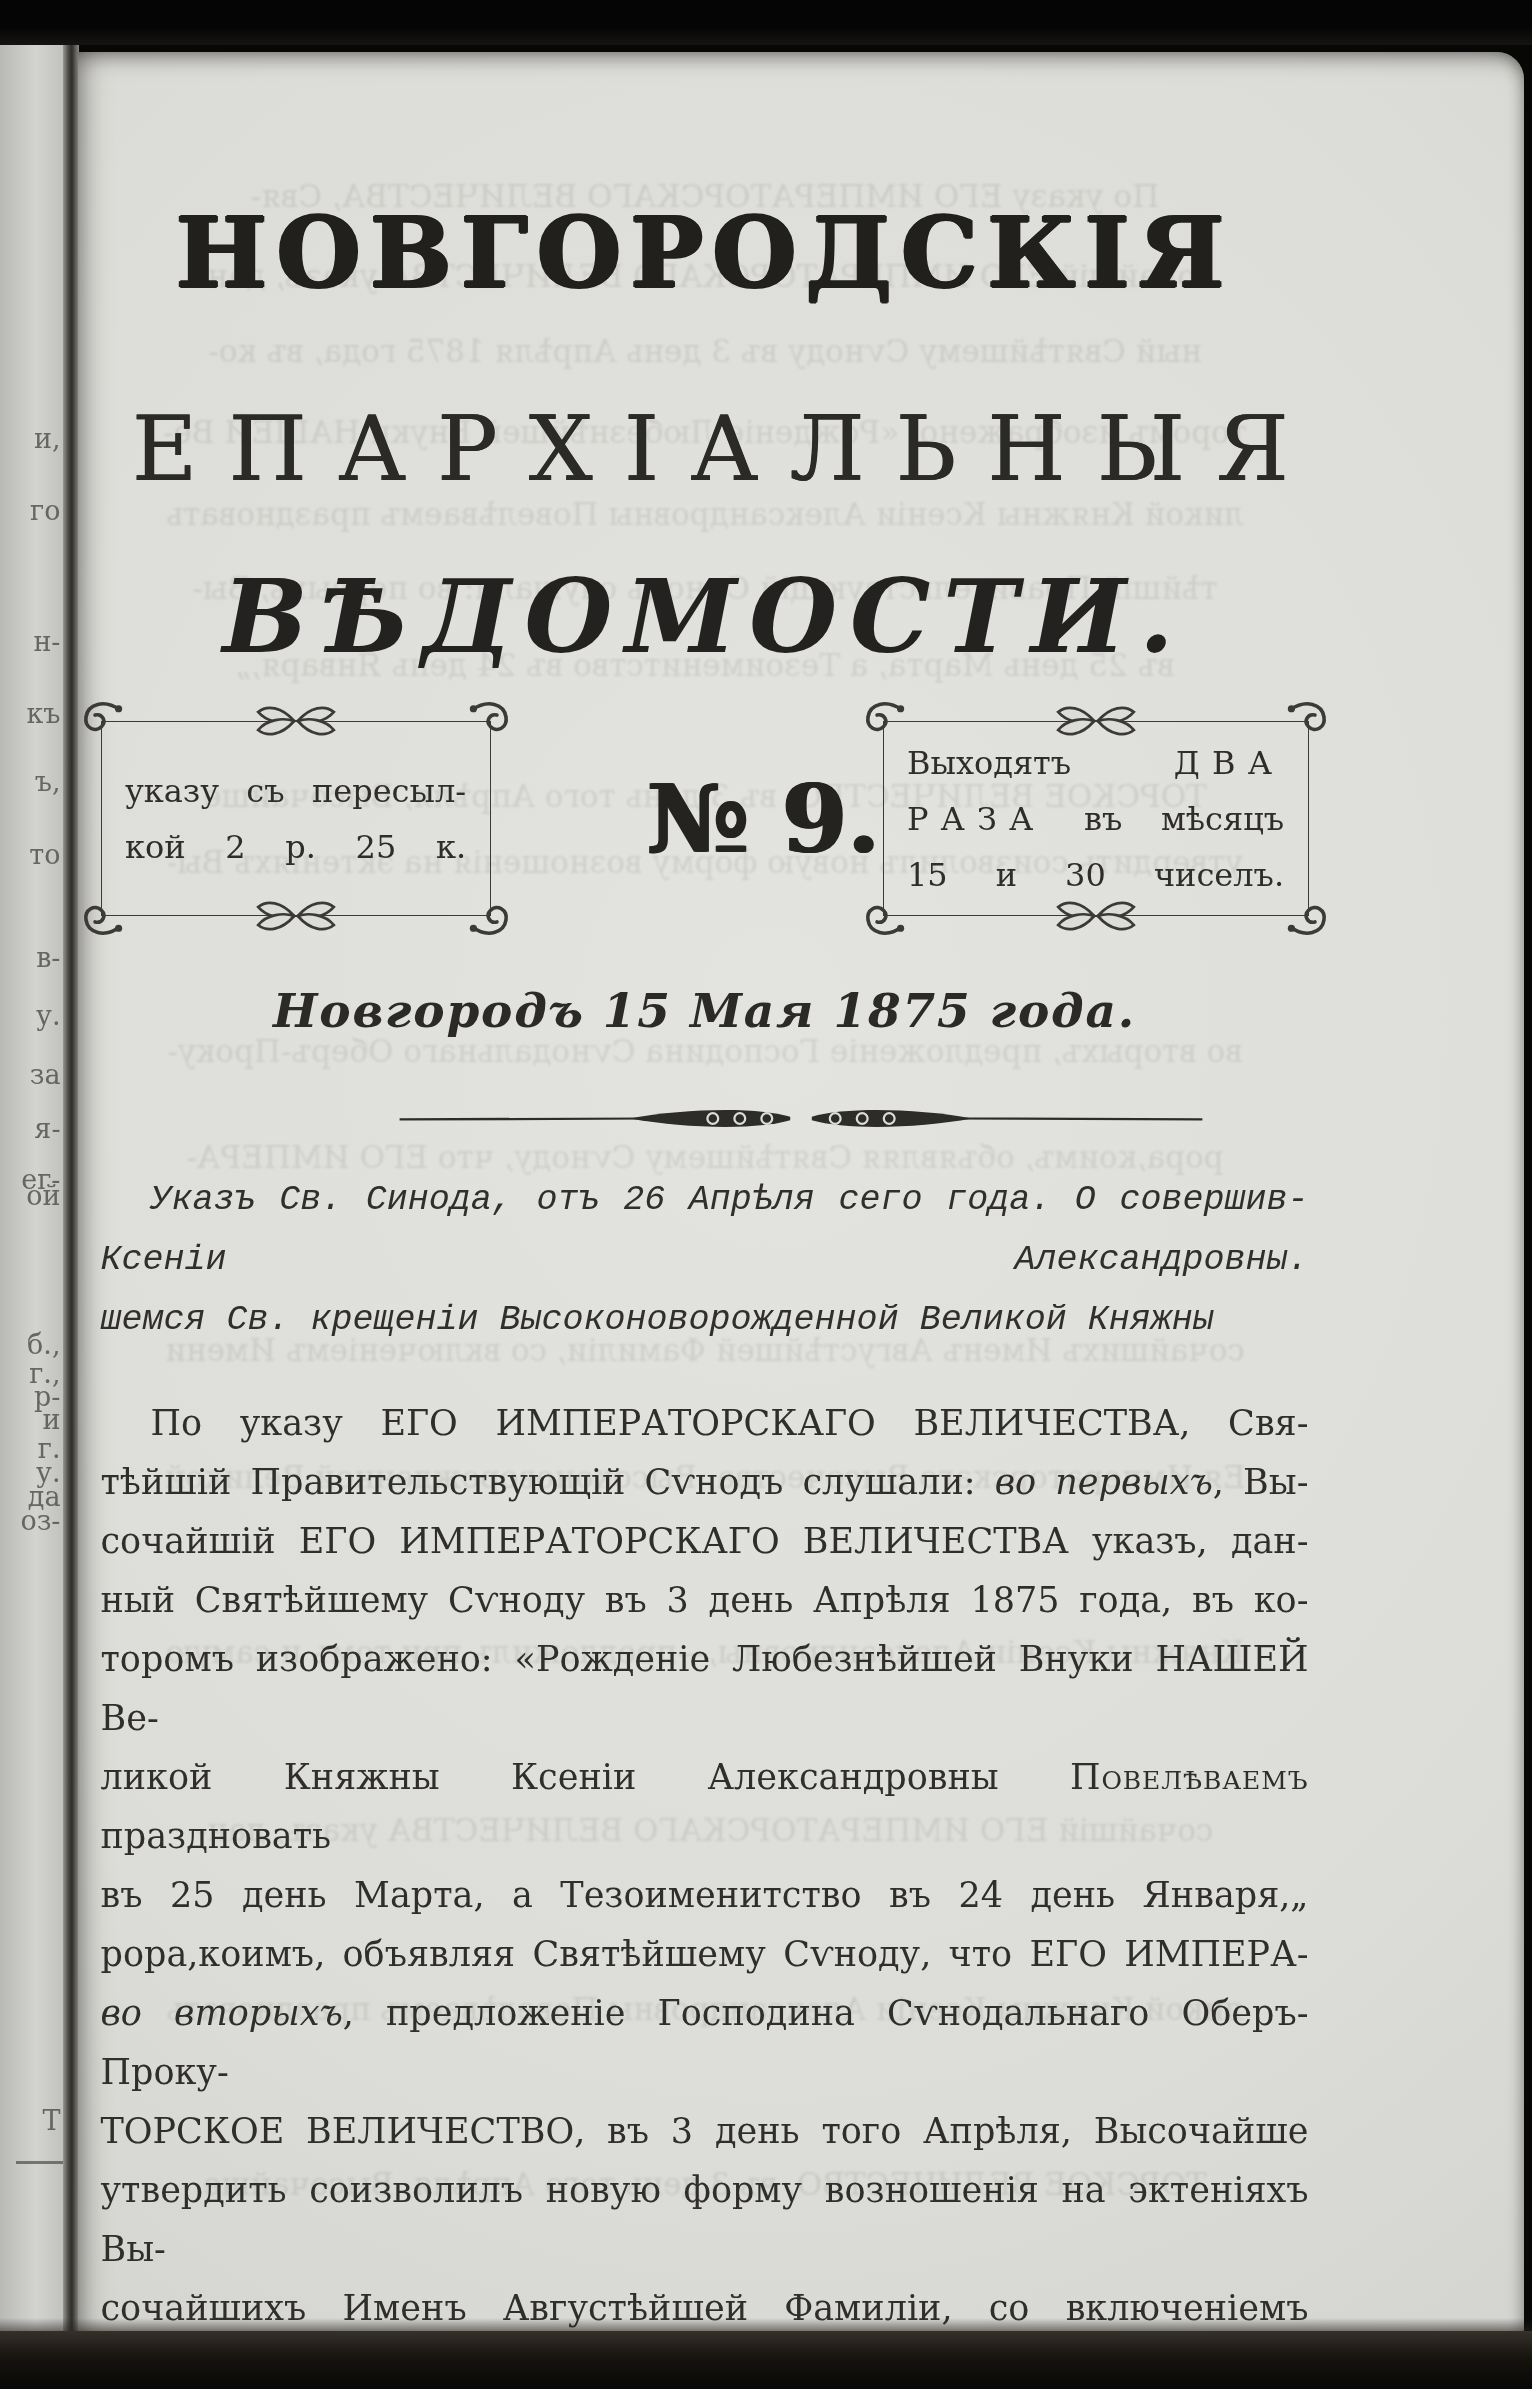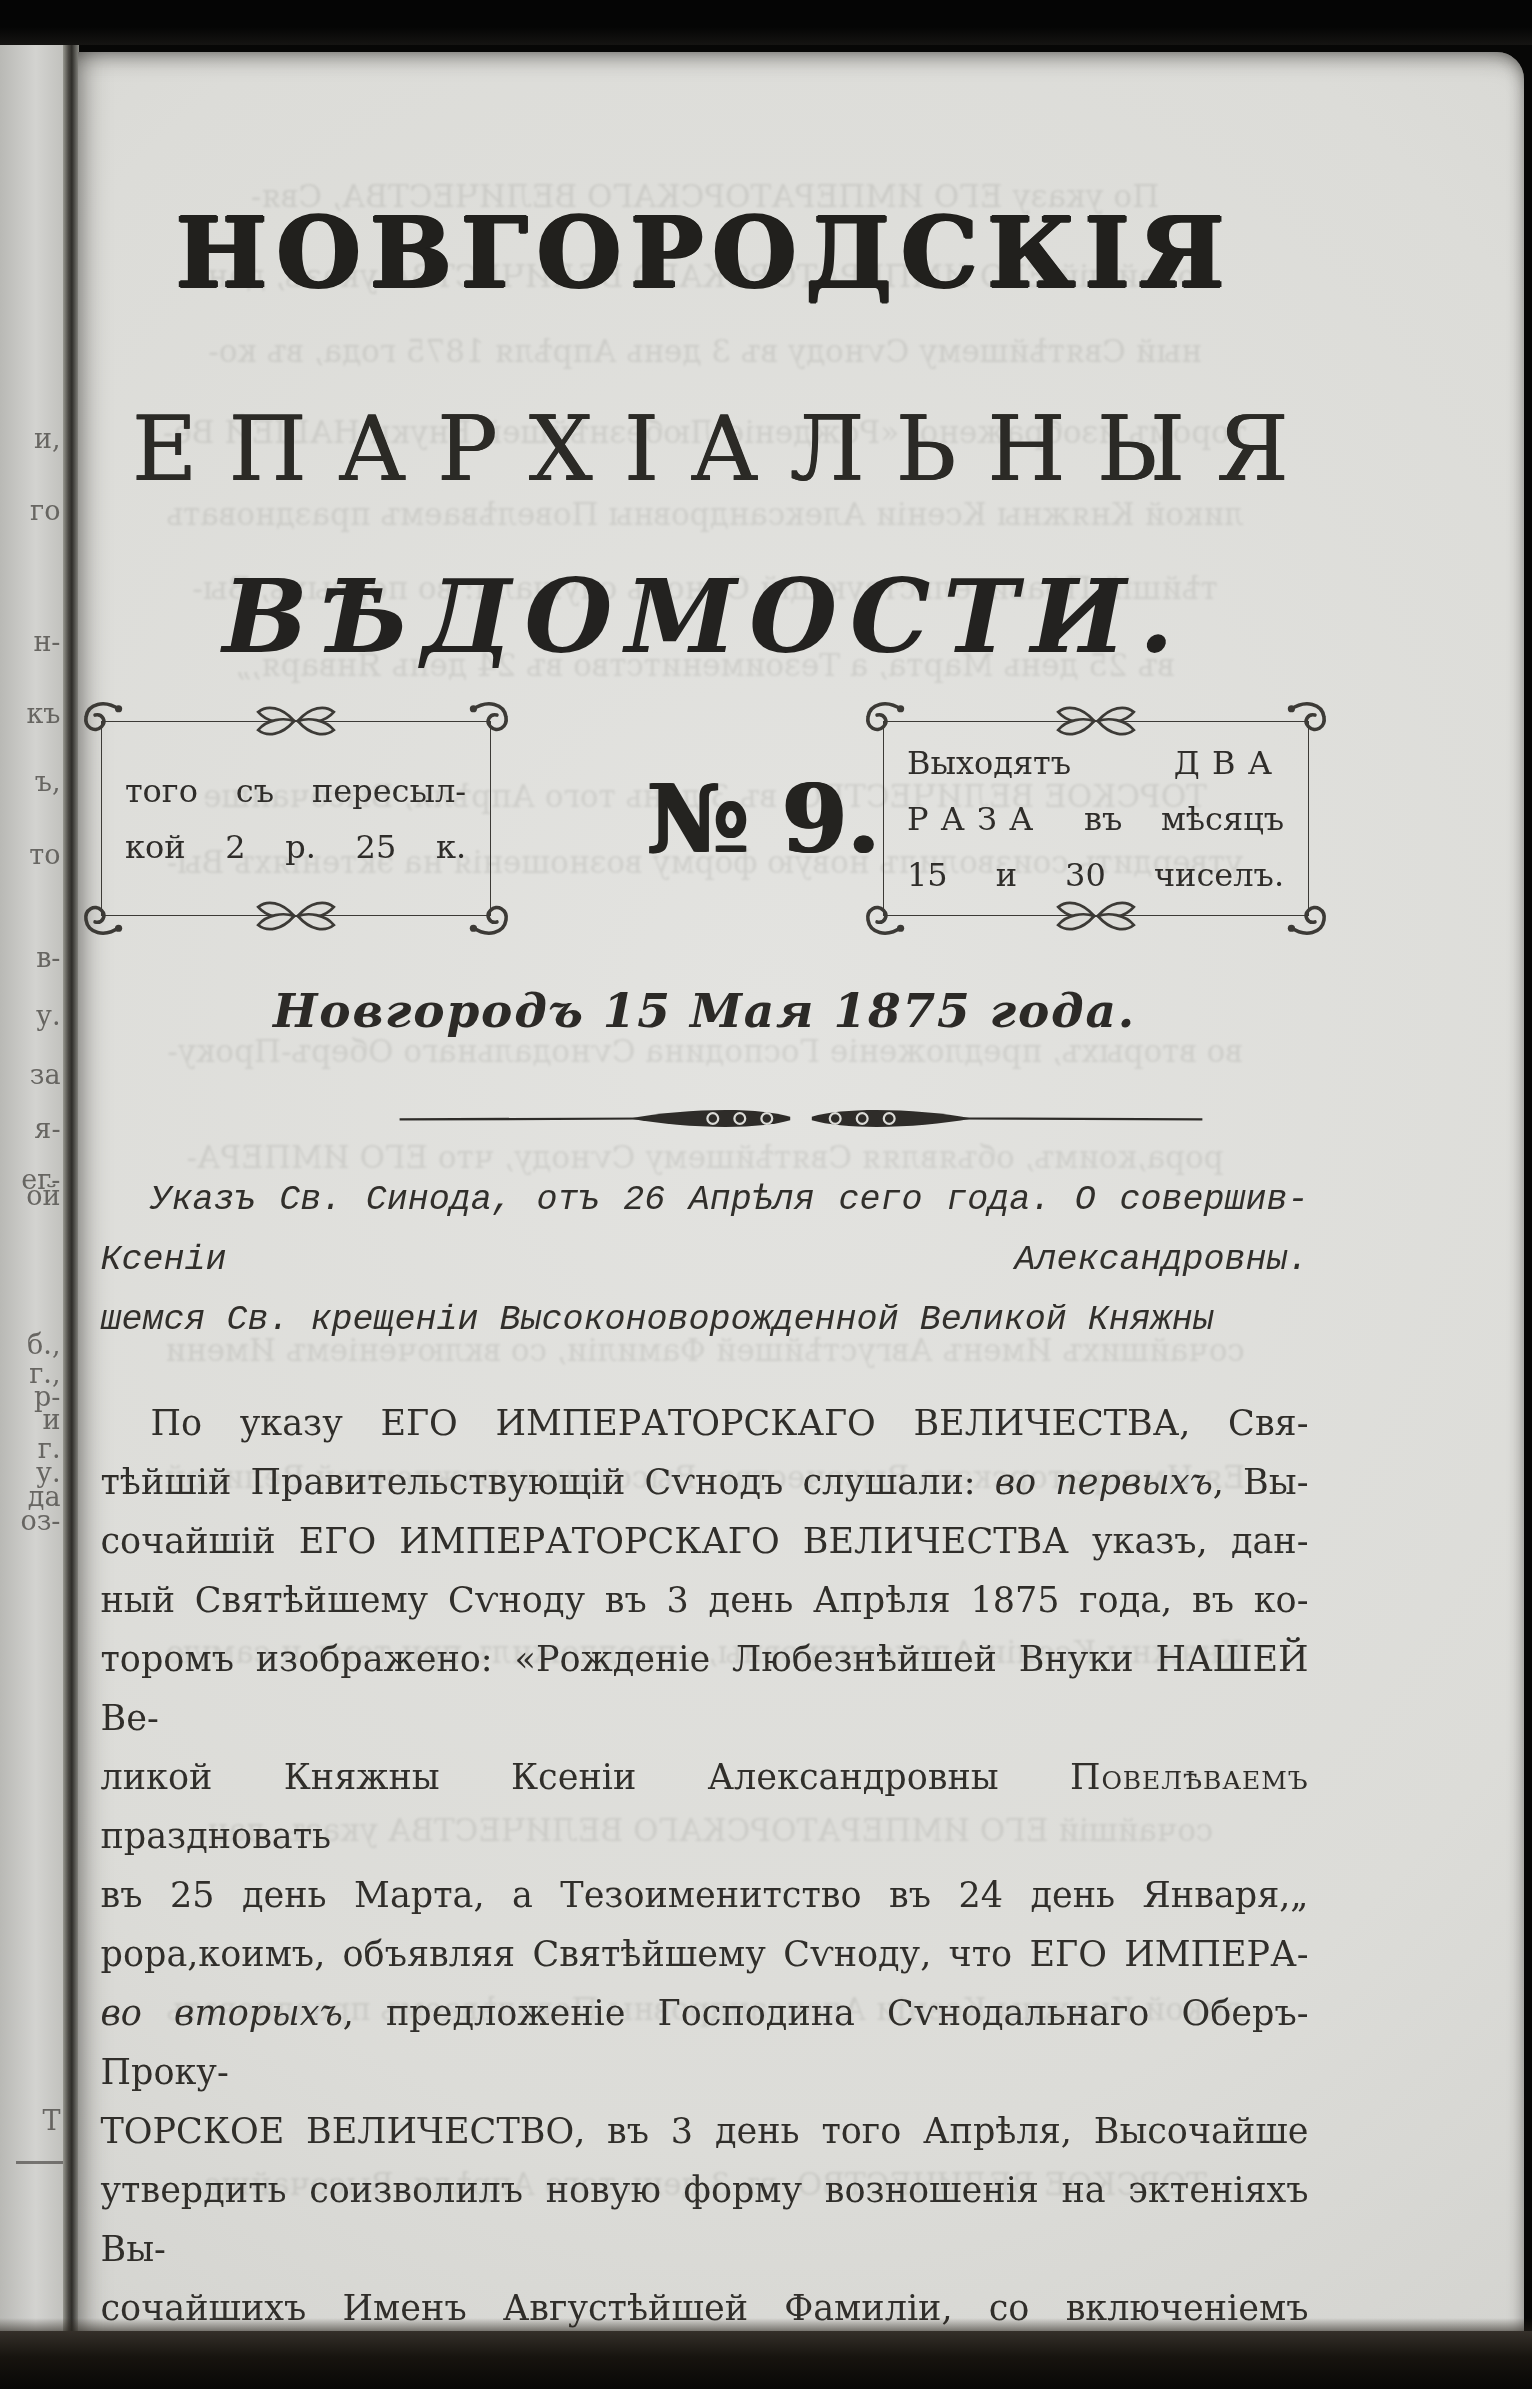--- a/index.html
+++ b/index.html
@@ -188,21 +188,21 @@
           <svg viewBox="0 0 92 44">
               <g fill="#dcdcd8" stroke="#3c3a36" stroke-width="3">
                 <path d="M44 22 C30 6 14 4 4 12 C14 24 32 26 44 22Z"></path>
                 <path d="M48 22 C62 6 78 4 88 12 C78 24 60 26 48 22Z"></path>
                 <path d="M44 22 C30 38 14 40 4 32 C14 20 32 18 44 22Z"></path>
                 <path d="M48 22 C62 38 78 40 88 32 C78 20 60 18 48 22Z"></path>
               </g>
             </svg>
         </span>
         <div class="box-lines">
-            <div class="line"><span>того съ пересыл-</span></div>
+            <div class="line"><span>указу съ пересыл-</span></div>
             <div class="line"><span>кой 2 р. 25 к.</span></div>
           </div>
       </div>
 
       <div class="issue">№ 9.</div>
 
       <div class="mbox sched-box">
         <span class="corner c-tl">
           <svg viewBox="0 0 52 52">
               <path d="M47 14 C30 2 12 8 10 22 C8 34 20 40 27 33 C33 27 28 18 20 20" fill="none" stroke="#3c3a36" stroke-width="4" stroke-linecap="round"></path>

